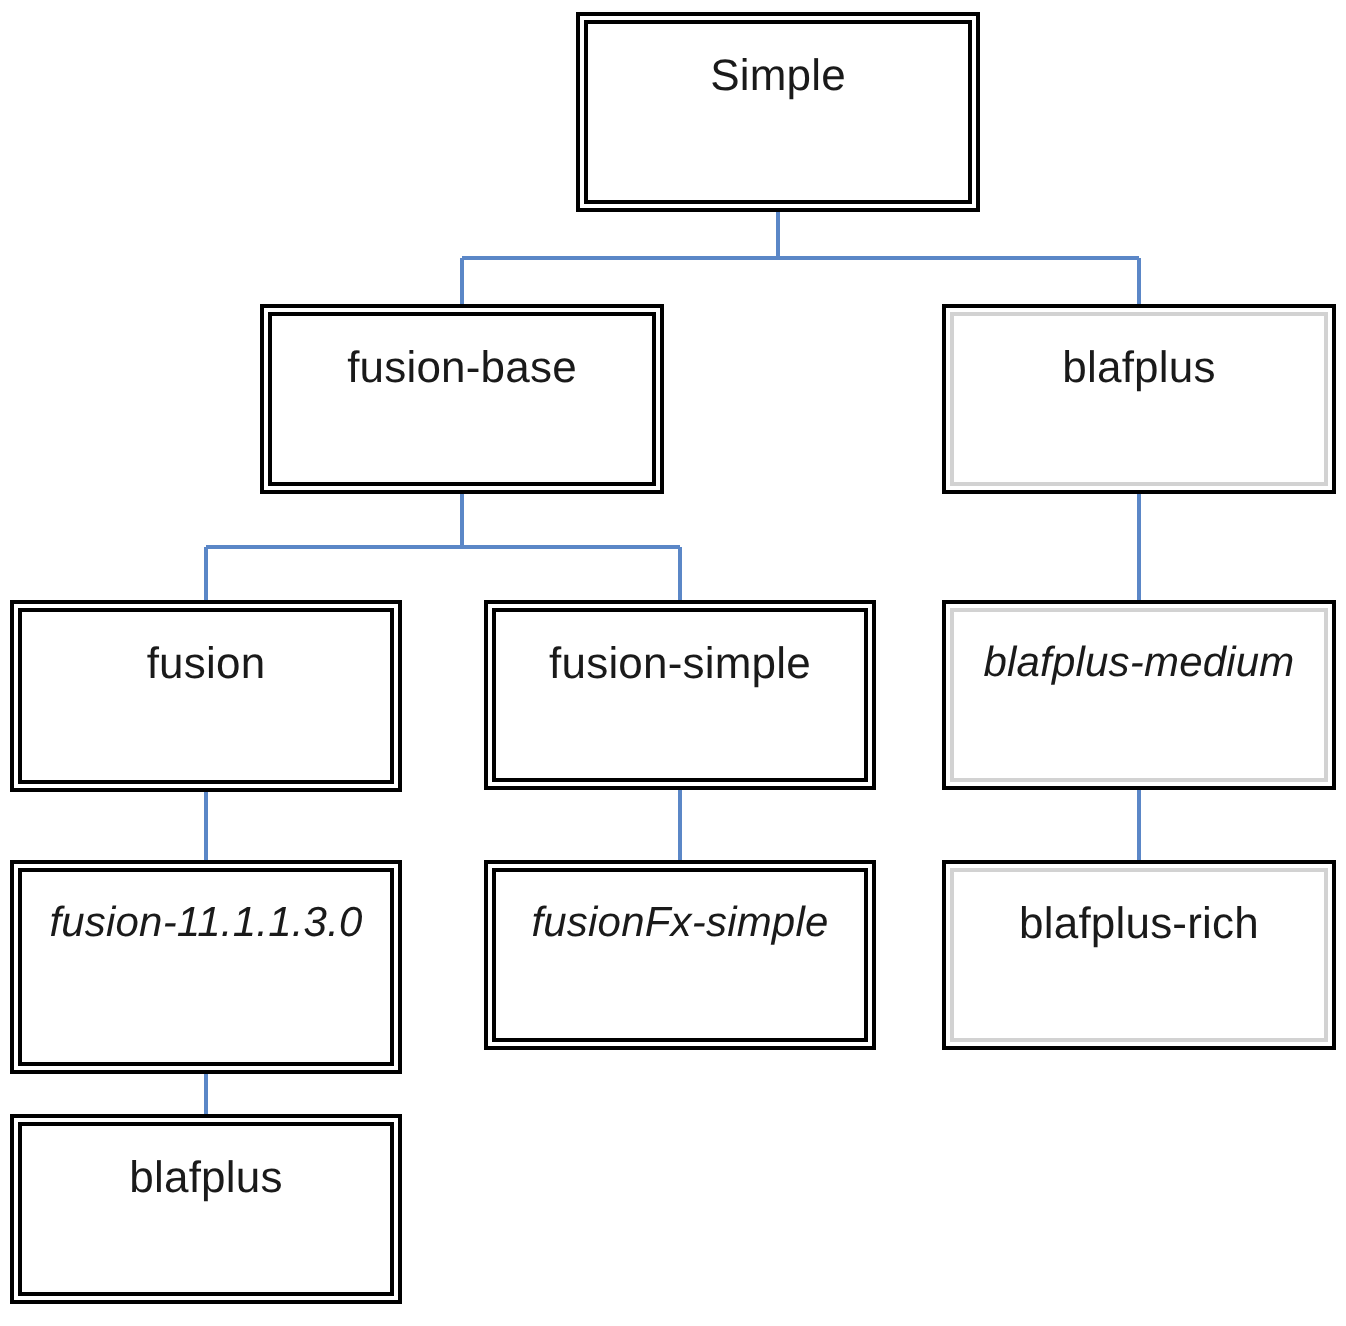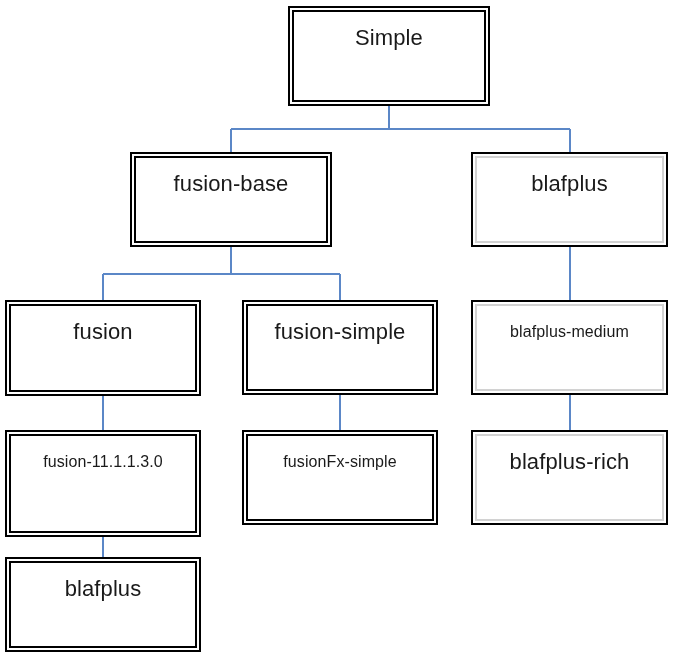--- a/index.html
+++ b/index.html
@@ -47,21 +47,22 @@
     top: 16px;
     text-align: center;
     color: #1a1a1a;
     font-size: 22px;
     line-height: 28px;
     letter-spacing: 0.1px;
     white-space: nowrap;
     overflow: hidden;
   }
   .node.small-label .node-label {
-    font-size: 16px;
+    font-size: 21px;
+    font-style: italic;
   }
 </style>
 </head>
 <body>
 
 <div id="canvas">
   <svg id="connector-layer" viewBox="0 0 673 663" xmlns="http://www.w3.org/2000/svg">
       <line x1="389" y1="106" x2="389" y2="129" stroke="#5b87c7" stroke-width="2" shape-rendering="crispEdges"></line>
       <line x1="231" y1="129" x2="569.5" y2="129" stroke="#5b87c7" stroke-width="2" shape-rendering="crispEdges"></line>
       <line x1="231" y1="129" x2="231" y2="152" stroke="#5b87c7" stroke-width="2" shape-rendering="crispEdges"></line>

